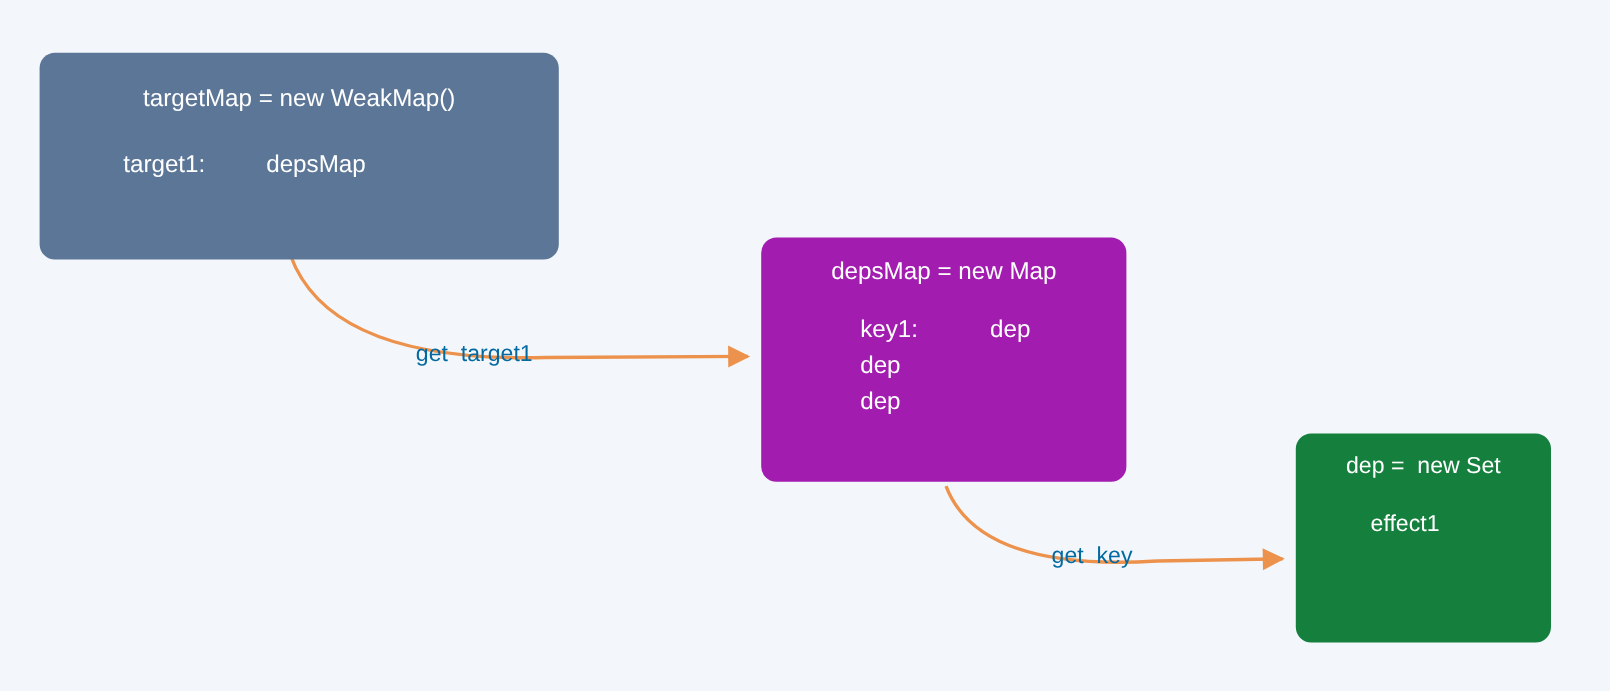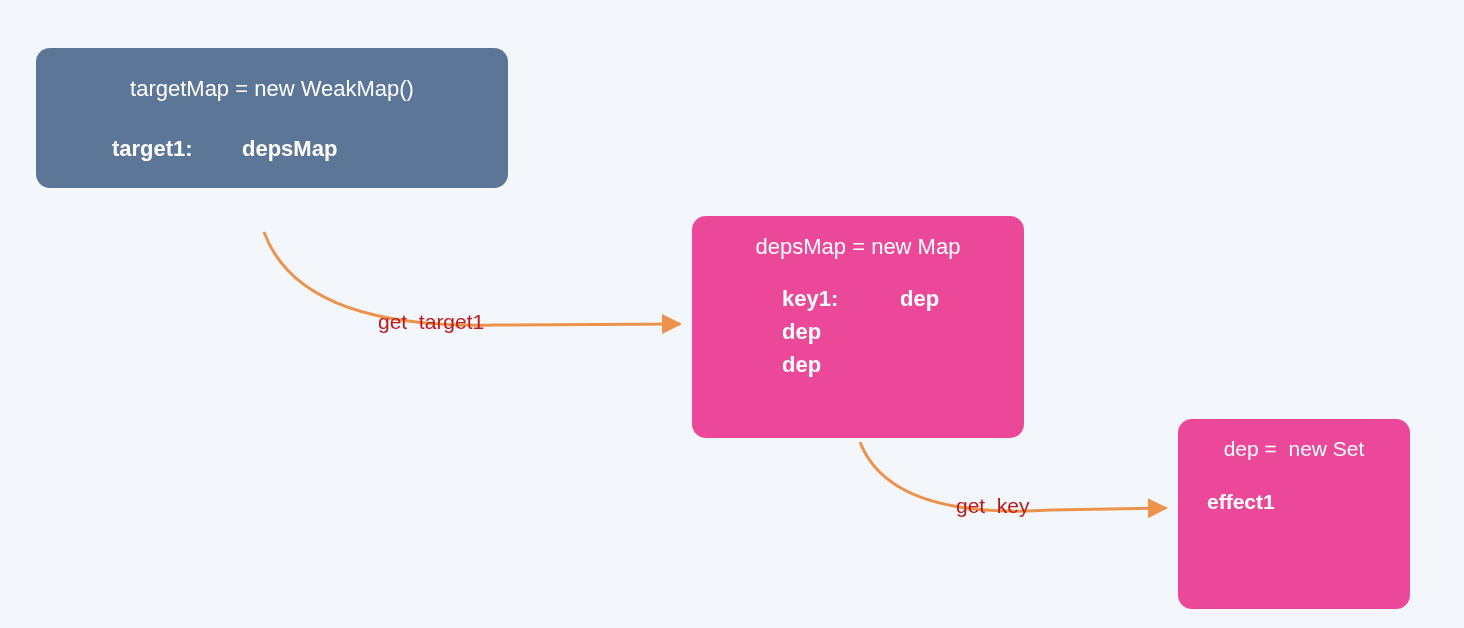--- a/index.html
+++ b/index.html
@@ -19,71 +19,70 @@
     box-sizing: border-box;
   }
   .box .title {
     font-weight: 500;
     font-size: 22px;
     white-space: pre;
     text-align: center;
   }
   .box .rows {
     font-size: 22px;
-    font-weight: 700;
+    font-weight: 400;
     line-height: 1.5;
   }
   .box .row {
     display: flex;
   }
   .box .row .k { display:inline-block; }
   .box .row .v { display:inline-block; }
 
   
   .box-a {
     left: 36px;
     top: 48px;
     width: 472px;
-    height: 140px;
+    height: 188px;
     background: #5c7697;
     padding-top: 28px;
   }
   .box-a .rows { margin-top: 30px; padding-left: 76px; }
   .box-a .row .k { width: 130px; }
 
   
   .box-b {
     left: 692px;
     top: 216px;
     width: 332px;
     height: 222px;
-    background: #ec4899;
+    background: #a21caf;
     padding-top: 18px;
   }
   .box-b .rows { margin-top: 22px; padding-left: 90px; }
   .box-b .row .k { width: 118px; }
 
   
   .box-c {
     left: 1178px;
     top: 394px;
     width: 232px;
     height: 190px;
-    background: #ec4899;
+    background: #15803d;
     padding-top: 18px;
-    margin-top: 25px;
   }
   .box-c .title { font-size: 21px; }
-  .box-c .rows { margin-top: 24px; padding-left: 29px; font-size: 21px; line-height: 1.6; }
+  .box-c .rows { margin-top: 24px; padding-left: 68px; font-size: 21px; line-height: 1.6; }
 
   
   .edge-label {
     position: absolute;
     font-size: 21px;
-    color: #b91c1c;
+    color: #0369a1;
     white-space: pre;
   }
   .label-1 { left: 378px; top: 310px; }
   .label-2 { left: 956px; top: 494px; text-align: center; }
 
   svg.connectors {
     position: absolute;
     left: 0; top: 0;
     width: 1464px;
     height: 628px;

